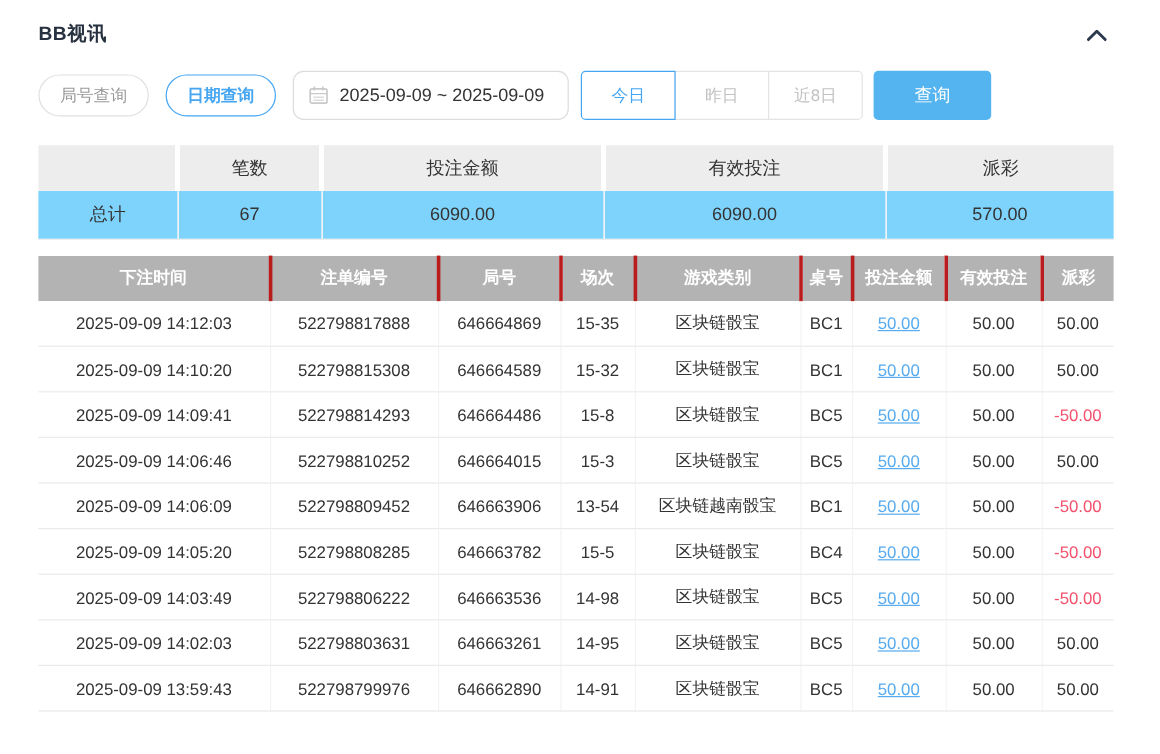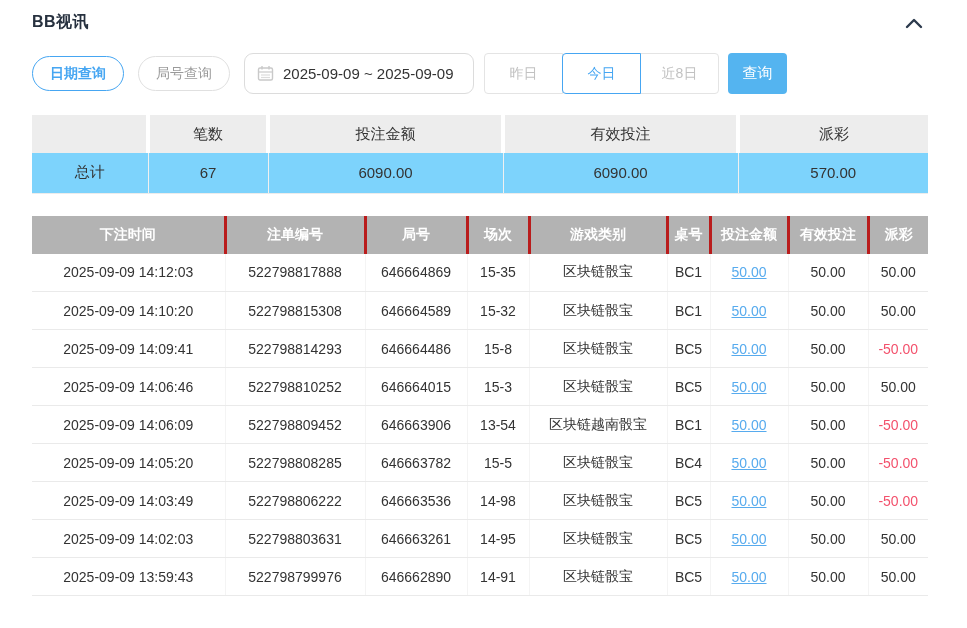--- a/index.html
+++ b/index.html
@@ -13,21 +13,21 @@
     --muted:#9a9a9a;
     --border-light:#e0e0e0;
   }
   *{box-sizing:border-box;}
   html,body{margin:0;padding:0;background:#fff;}
   body{
     font-family:"Liberation Sans","DejaVu Sans",sans-serif;
     color:var(--text-dark);
     width:967px;height:628px;overflow:hidden;
   }
-  .page{padding:12px 39px 0 32px;width:967px;height:628px;overflow:hidden;}
+  .page{padding:18px 39px 0 32px;width:967px;height:628px;overflow:hidden;}
 
   
   .panel-header{display:flex;align-items:center;justify-content:space-between;margin-bottom:20px;}
   .panel-title{font-size:16px;font-weight:bold;color:#27313f;margin:0;letter-spacing:.5px;}
   .chevron-btn{cursor:pointer;line-height:0;padding:2px 4px;}
 
   
   .filter-bar{display:flex;align-items:center;margin-bottom:21px;}
   .pill{
     height:35px;padding:0 17px;border-radius:18px;background:#fff;
@@ -44,29 +44,29 @@
   .date-text{font-size:15px;color:var(--text-dark);white-space:nowrap;}
   .quick-group{display:flex;margin-left:10px;}
   .quick-btn{
     width:79px;height:41px;background:#fff;border:1px solid #e4e4e4;color:#c2c2c2;
     font-size:14px;cursor:pointer;margin-left:-1px;font-family:inherit;position:relative;
   }
   .quick-btn:first-child{border-radius:4px 0 0 4px;margin-left:0;}
   .quick-btn:last-child{border-radius:0 4px 4px 0;}
   .quick-btn.active{border-color:var(--accent-blue);color:var(--accent-blue);z-index:2;border-radius:4px 0 0 4px;}
   .search-btn{
-    margin-left:9px;width:59px;height:41px;border:none;border-radius:4px;
+    margin-left:9px;width:98px;height:41px;border:none;border-radius:4px;
     background:var(--button-blue);color:#fff;font-size:15px;cursor:pointer;font-family:inherit;
   }
 
   
   table{border-collapse:collapse;table-layout:fixed;width:896px;}
   td,th{text-align:center;font-size:14px;overflow:hidden;white-space:nowrap;}
 
-  .summary-table{margin-bottom:22px;}
+  .summary-table{margin-bottom:13px;}
   .summary-table th{
     background:var(--summary-header-bg);height:38px;font-weight:normal;color:var(--text-dark);
     border-right:4px solid #fff;font-size:15px;
   }
   .summary-table th:last-child{border-right:none;}
   .summary-table td{
     height:40px;background:#7dd3fc;border-bottom:1px solid #ececec;border-right:1px solid #f0f0f0;
     font-size:15px;
   }
   .summary-table td:last-child{border-right:none;}
@@ -91,38 +91,38 @@
   <div class="panel-header">
     <h2 class="panel-title">BB视讯</h2>
     <span class="chevron-btn">
       <svg width="20" height="12" viewBox="0 0 20 12">
           <polyline points="3,10 10,3 17,10" fill="none" stroke="#2c3a4d" stroke-width="2.4" stroke-linecap="round" stroke-linejoin="round"></polyline>
         </svg>
     </span>
   </div>
 
   <div class="filter-bar">
+    <button class="pill">局号查询</button>
     <button class="pill active">日期查询</button>
-    <button class="pill">局号查询</button>
     <div class="date-input">
       <span class="cal">
         <svg width="17" height="17" viewBox="0 0 17 17">
           <rect x="1.5" y="3" width="14" height="12" rx="1.5" fill="none" stroke="#c9c9c9" stroke-width="1.4"></rect>
           <line x1="5" y1="1" x2="5" y2="4.5" stroke="#c9c9c9" stroke-width="1.4"></line>
           <line x1="12" y1="1" x2="12" y2="4.5" stroke="#c9c9c9" stroke-width="1.4"></line>
           <line x1="1.5" y1="7" x2="15.5" y2="7" stroke="#c9c9c9" stroke-width="1.2"></line>
           <line x1="4" y1="10" x2="13" y2="10" stroke="#dcdcdc" stroke-width="1.2"></line>
           <line x1="4" y1="12.5" x2="13" y2="12.5" stroke="#dcdcdc" stroke-width="1.2"></line>
         </svg>
       </span>
       <span class="date-text">2025-09-09 ~ 2025-09-09</span>
     </div>
     <div class="quick-group">
+        <button class="quick-btn active">今日</button>
         <button class="quick-btn">昨日</button>
-        <button class="quick-btn active">今日</button>
         <button class="quick-btn">近8日</button>
       </div>
     <button class="search-btn">查询</button>
   </div>
 
   <table class="summary-table">
     <colgroup>
       <col style="width:116px">
         <col style="width:120px">
         <col style="width:235px">

